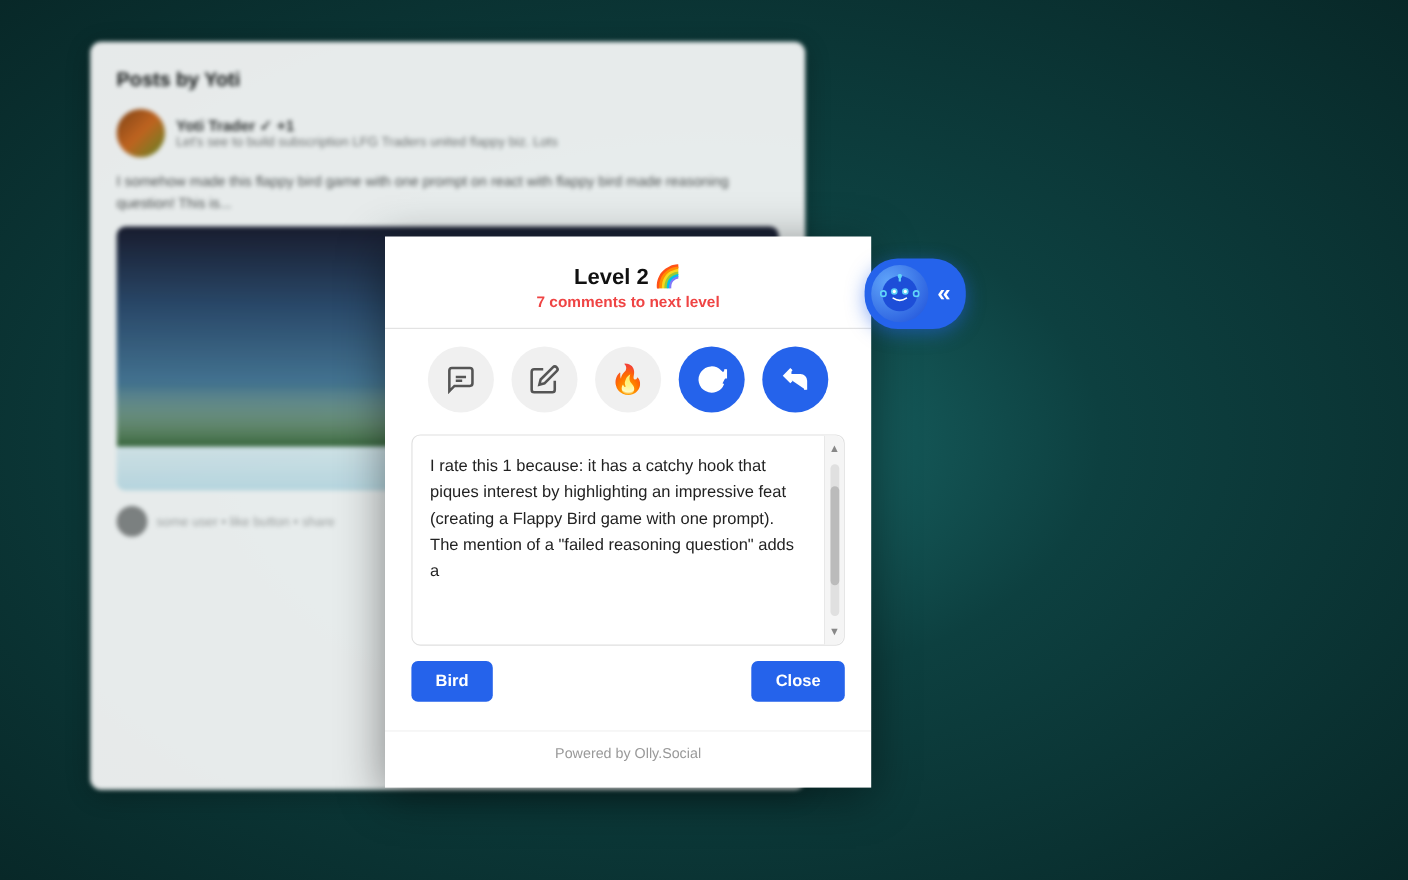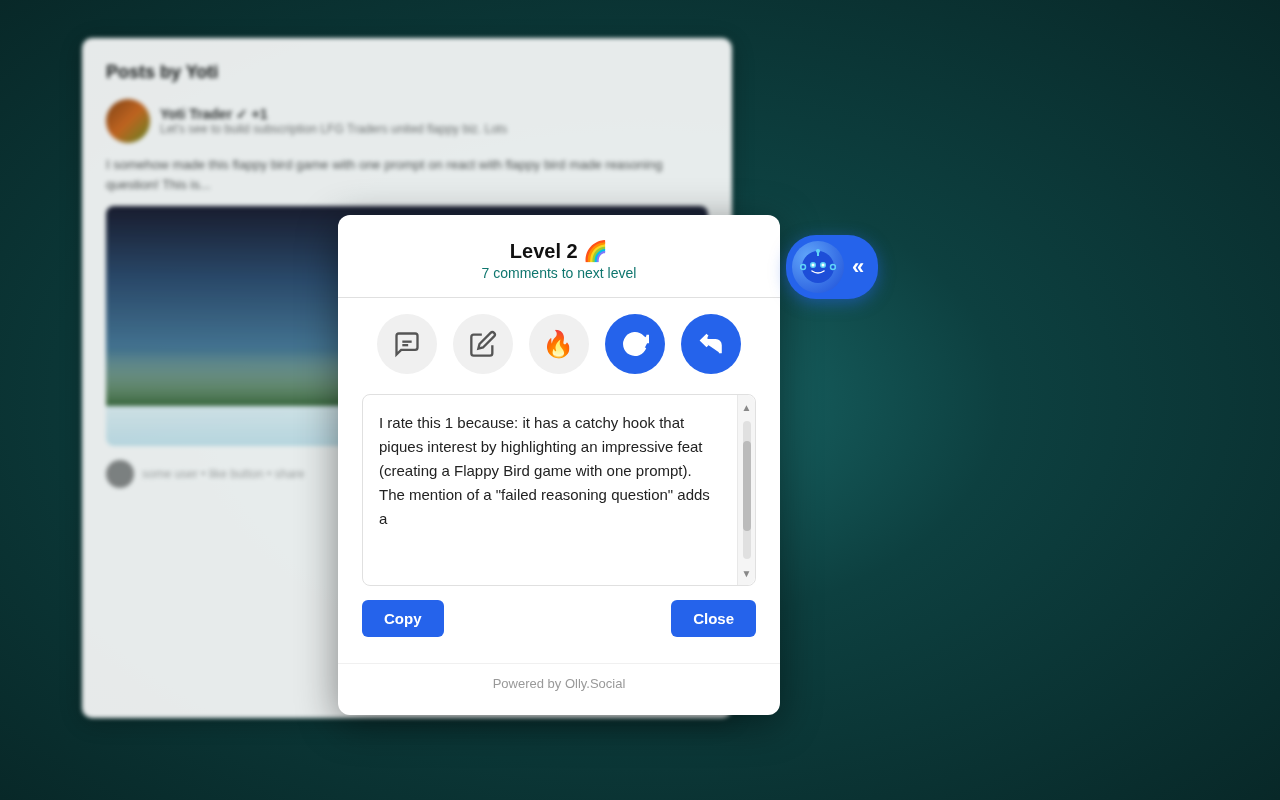--- a/index.html
+++ b/index.html
@@ -107,44 +107,45 @@
 
     .bg-small-text {
       font-size: 12px;
       color: #aaa;
     }
 
     
     .modal {
       position: absolute;
       top: 215px;
-      left: 338px;
+      left: 350px;
       width: 442px;
       background: #fff;
-      border-radius: 12px;
+      border-radius: 0;
       box-shadow: 0 8px 40px rgba(0,0,0,0.45);
       padding: 24px 24px 0 24px;
       overflow: hidden;
     }
 
     .modal-header {
       text-align: center;
       margin-bottom: 6px;
     }
 
     .modal-title {
       font-size: 20px;
       font-weight: 700;
       color: #111;
     }
 
     .modal-subtitle {
       font-size: 14px;
-      color: #0f766e;
+      color: #ef4444;
       margin-top: 2px;
+      font-weight: bold;
     }
 
     .modal-divider {
       height: 1px;
       background: #e0e0e0;
       margin: 16px -24px;
     }
 
     .modal-icons {
       display: flex;
@@ -382,21 +383,21 @@
     <div class="scrollbar-area">
       <div class="scroll-arrow">▲</div>
       <div class="scroll-track">
         <div class="scroll-thumb"></div>
       </div>
       <div class="scroll-arrow">▼</div>
     </div>
   </div>
 
   <div class="modal-footer-buttons">
-    <button class="btn-copy">Copy</button>
+    <button class="btn-copy">Bird</button>
     <button class="btn-close">Close</button>
   </div>
 
   <div class="modal-powered">Powered by Olly.Social</div>
 </div>
 
 <div class="bot-button">
   <div class="bot-avatar">
     <svg width="36" height="36" viewBox="0 0 36 36">
 

